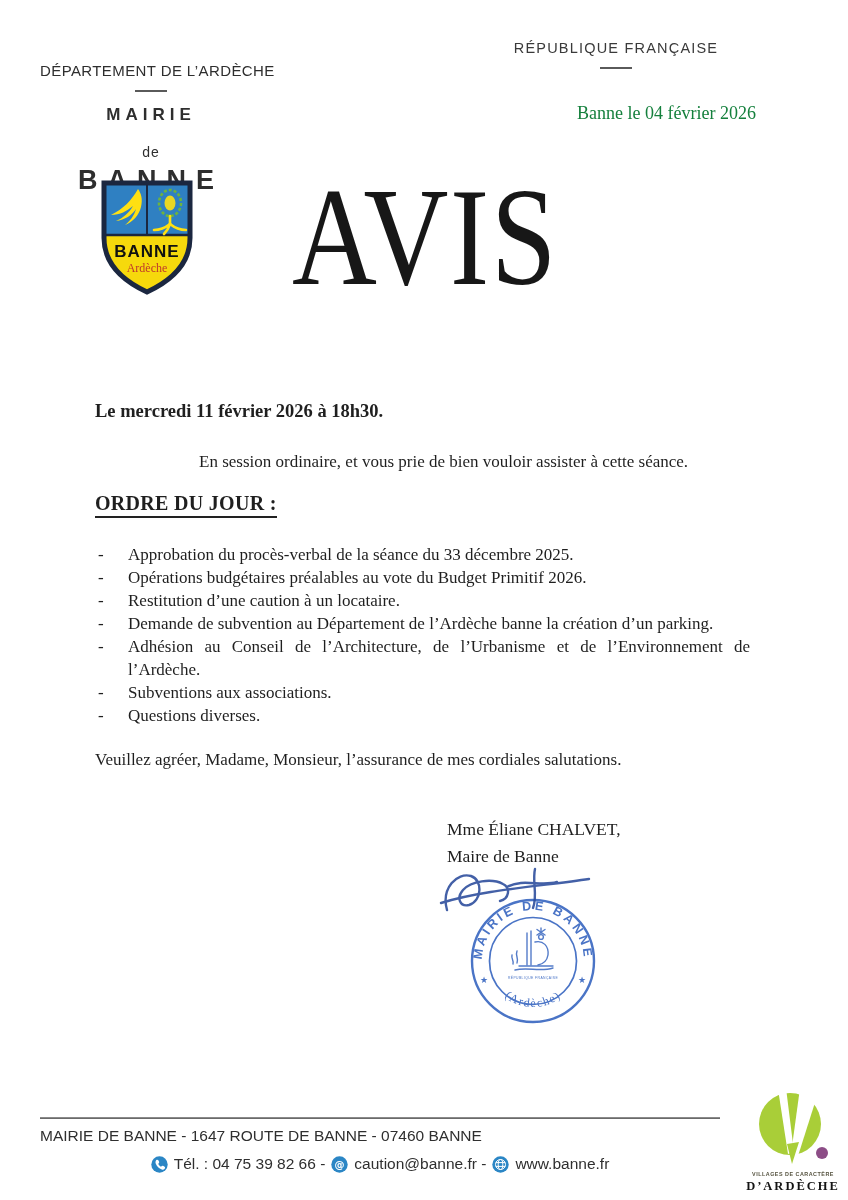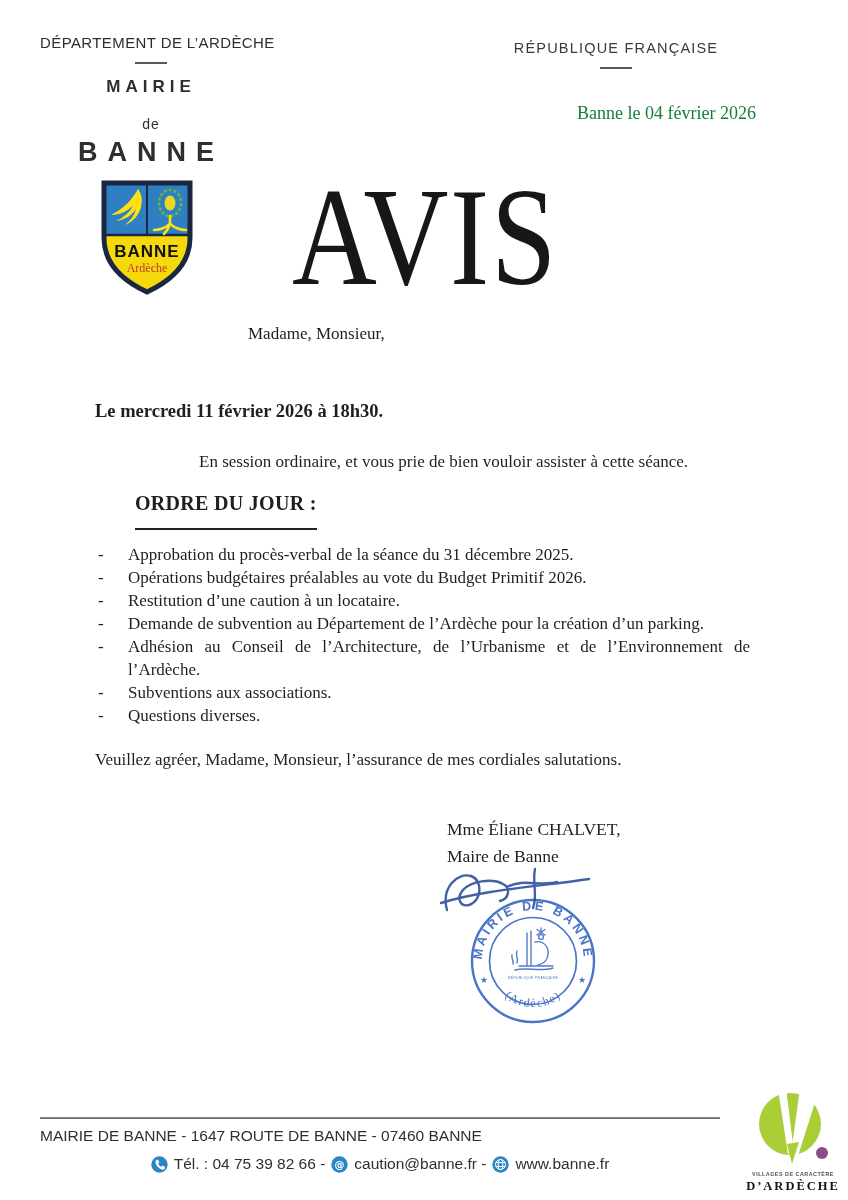--- a/index.html
+++ b/index.html
@@ -2,21 +2,21 @@
 <html><head>
 <meta charset="utf-8">
 <style>
   html,body{margin:0;padding:0;background:#ffffff;}
   .page{position:relative;width:848px;height:1200px;margin:0 auto;background:#ffffff;
         font-family:"Liberation Serif",serif;color:#1f1f1f;overflow:hidden;}
 
   
   .hdr-left{position:absolute;left:40px;top:34px;width:222px;text-align:center;
             font-family:"Liberation Sans",sans-serif;color:#2e2e2e;}
-  .dept{font-size:15px;letter-spacing:.4px;white-space:nowrap;}
+  .dept{font-size:15px;letter-spacing:.4px;white-space:nowrap;margin-top:28px;}
   .hdr-rule{width:32px;height:2px;background:#5a5a5a;margin:11px auto 13px;}
   .mairie{font-size:17px;font-weight:bold;letter-spacing:5px;text-align:center;}
   .de{font-size:14px;letter-spacing:1px;margin:19px 0 5px;}
   .banne{font-size:27px;font-weight:bold;letter-spacing:10px;}
   .hdr-right{position:absolute;left:505px;top:40px;width:222px;text-align:center;
              font-family:"Liberation Sans",sans-serif;color:#3a3a3a;}
   .repub{font-size:14.5px;letter-spacing:1.2px;white-space:nowrap;}
   .date-line{position:absolute;left:577px;top:103px;font-size:18px;color:#15803d;}
 
   .crest{position:absolute;left:99px;top:178px;}
@@ -26,21 +26,21 @@
          transform:scaleX(.84);transform-origin:center;}
 
   .para{font-size:17px;}
   .salutation{position:absolute;left:95px;top:324px;width:655px;text-indent:153px;}
   .intro{position:absolute;left:95px;top:352px;width:655px;text-indent:104px;
          line-height:27px;text-align:justify;}
   .meeting{position:absolute;left:95px;top:401px;width:655px;
            font-weight:bold;font-size:18.5px;}
   .session{position:absolute;left:95px;top:452px;width:655px;text-indent:104px;}
   .agenda-head{position:absolute;left:95px;top:492px;font-size:20px;font-weight:bold;}
-  .agenda-head span{border-bottom:2.5px solid #222;padding-bottom:14px;letter-spacing:.3px;margin-left:40px;}
+  .agenda-head span{border-bottom:2.5px solid #222;padding-bottom:2px;letter-spacing:.3px;}
   .agenda{position:absolute;left:95px;top:543px;width:655px;font-size:17px;line-height:23px;}
   .item{display:flex;}
   .dash{flex:0 0 30px;padding-left:3px;}
   .itxt{flex:1;}
   .just{text-align:justify;}
   .closing{position:absolute;left:95px;top:750px;font-size:17px;}
 
   .sig{position:absolute;left:447px;top:816px;font-size:17.5px;line-height:27px;}
   .stamp{position:absolute;left:467px;top:895px;z-index:2;}
   .signature{position:absolute;left:437px;top:860px;z-index:3;}
@@ -95,43 +95,42 @@
         </g>
         <text x="48" y="79" text-anchor="middle" font-family="Liberation Sans, sans-serif" font-weight="bold" font-size="17" letter-spacing="1" fill="#111">BANNE</text>
         <text x="48" y="94" text-anchor="middle" font-family="Liberation Serif, serif" font-size="12" fill="#c0392b">Ardèche</text>
       </g>
       <path d="M5,5 H91 V60 Q91,94 48,114 Q5,94 5,60 Z" fill="none" stroke="#1b2740" stroke-width="5"></path>
     </svg>
   </div>
 
   <div class="title">AVIS</div>
 
-  <div class="para salutation">Madame, Monsieur,</div>
   <div class="meeting">Le mercredi 11 février 2026 à 18h30.</div>
   <div class="para session">En session ordinaire, et vous prie de bien vouloir assister à cette séance.</div>
   <div class="agenda-head">
     <span>ORDRE DU JOUR :</span>
   </div>
 
   <div class="agenda">
     <div class="item">
       <span class="dash">-</span>
-      <span class="itxt">Approbation du procès-verbal de la séance du 31 décembre 2025.</span>
+      <span class="itxt">Approbation du procès-verbal de la séance du 33 décembre 2025.</span>
     </div>
     <div class="item">
       <span class="dash">-</span>
       <span class="itxt">Opérations budgétaires préalables au vote du Budget Primitif 2026.</span>
     </div>
     <div class="item">
       <span class="dash">-</span>
       <span class="itxt">Restitution d’une caution à un locataire.</span>
     </div>
     <div class="item">
       <span class="dash">-</span>
-      <span class="itxt">Demande de subvention au Département de l’Ardèche pour la création d’un parking.</span>
+      <span class="itxt">Demande de subvention au Département de l’Ardèche banne la création d’un parking.</span>
     </div>
     <div class="item">
       <span class="dash">-</span>
       <span class="itxt just">Adhésion au Conseil de l’Architecture, de l’Urbanisme et de l’Environnement de l’Ardèche.</span>
     </div>
     <div class="item">
       <span class="dash">-</span>
       <span class="itxt">Subventions aux associations.</span>
     </div>
     <div class="item">

